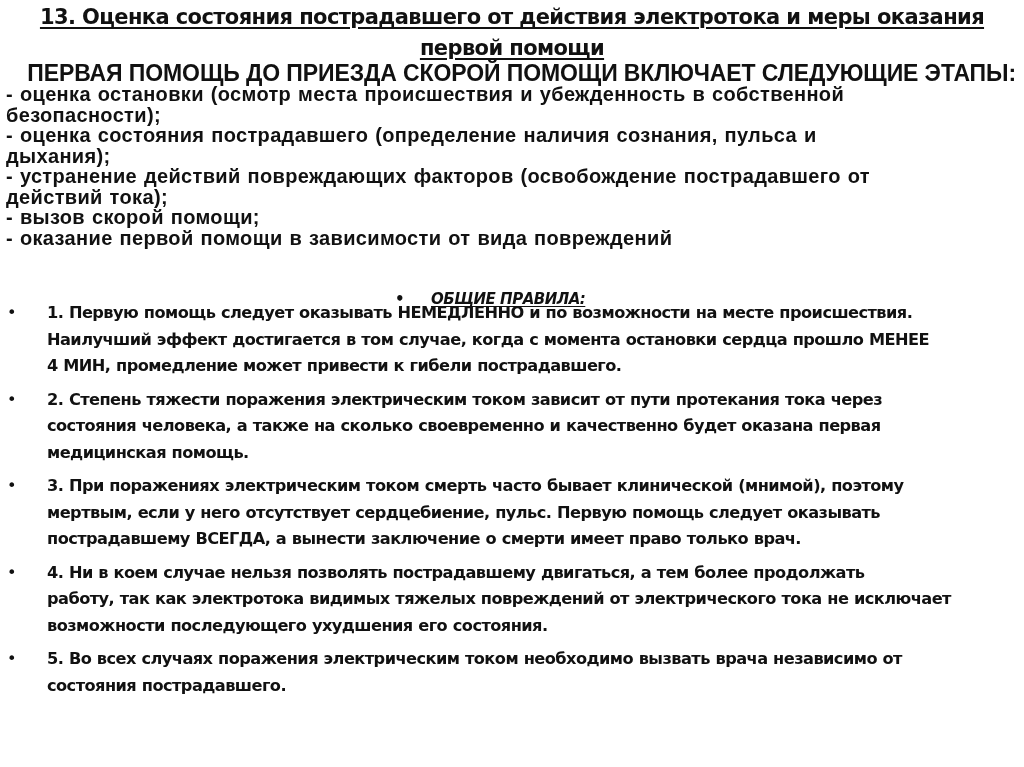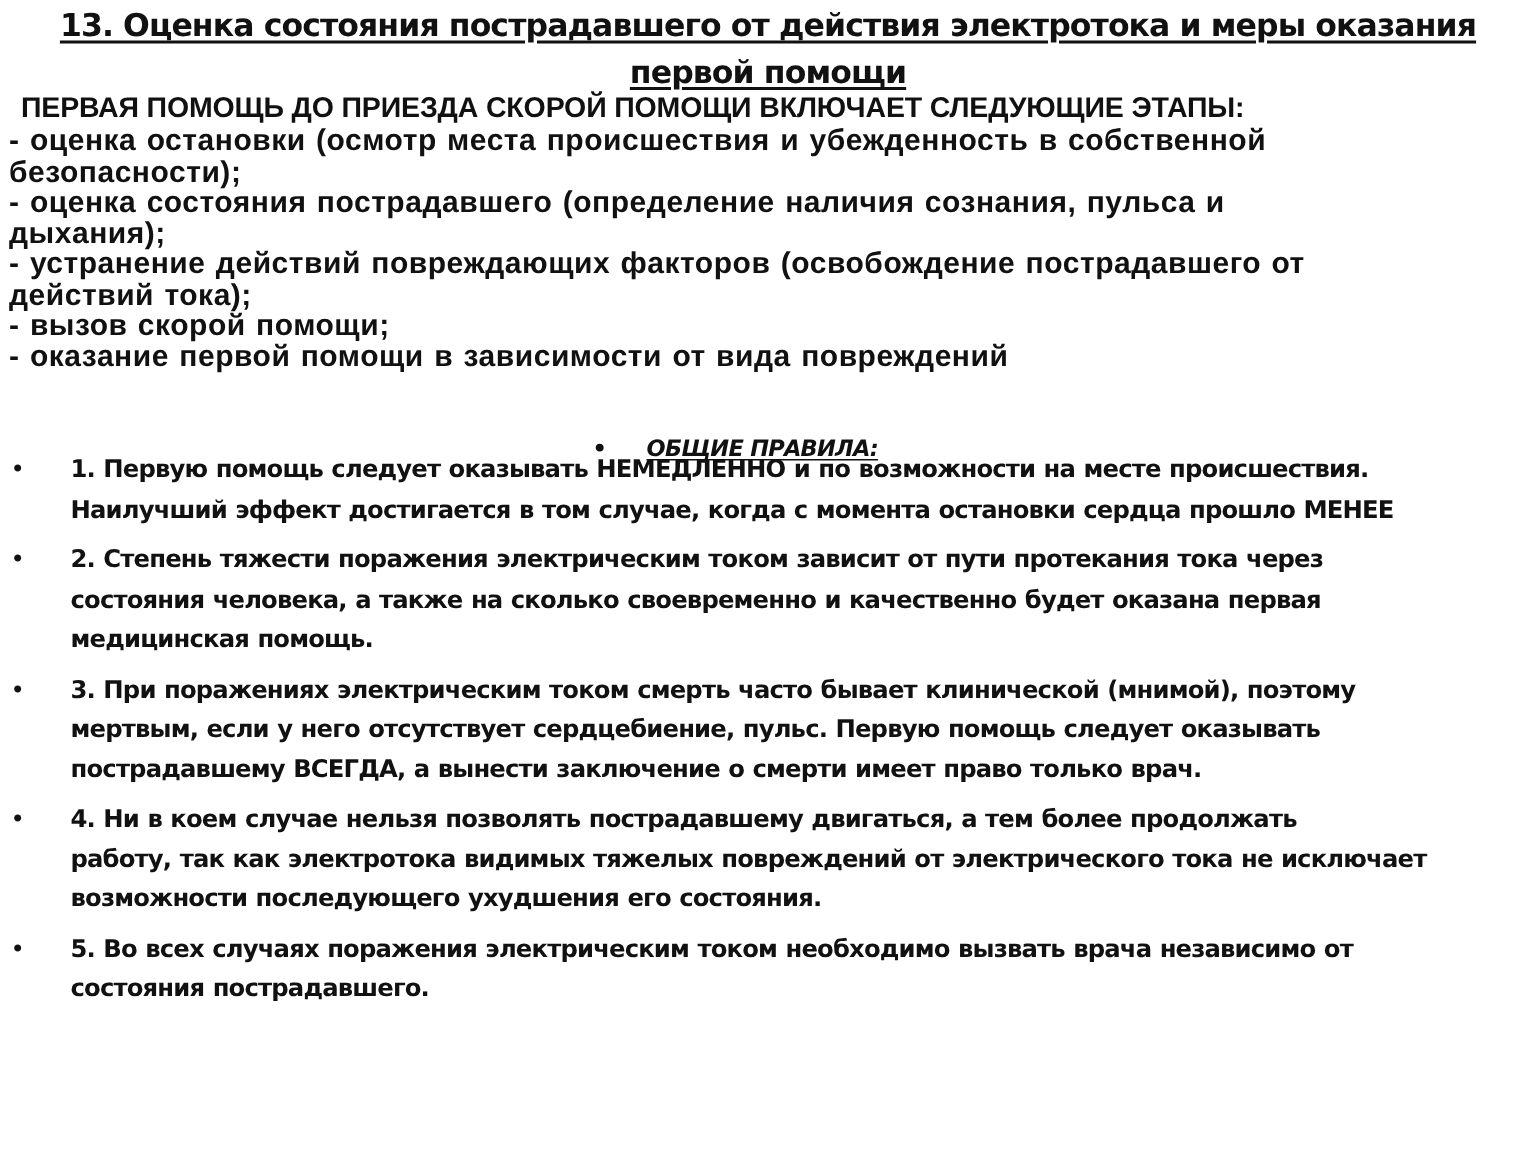--- a/index.html
+++ b/index.html
@@ -39,23 +39,23 @@
     .title .line { display: block; }
     .stages {
       position: absolute;
       left: 6px;
       top: 62px;
       width: 1010px;
       font-family: "Liberation Sans", sans-serif;
       font-weight: bold;
     }
     .stages-heading {
-      font-size: 19px;
+      font-size: 23px;
       line-height: 22px;
-      text-align: left;
+      text-align: right;
       letter-spacing: -0.1px;
       padding-left: 8px;
       white-space: nowrap;
     }
     .stage-item {
       font-size: 20px;
       line-height: 20.5px;
       letter-spacing: 0.35px;
       word-spacing: 1px;
     }
@@ -140,20 +140,21 @@
 
   <div class="rules-heading">
     <span class="bullet">•</span><span class="label">ОБЩИЕ ПРАВИЛА:</span>
   </div>
 
   <div class="rules">
     <div class="rule">
       <span class="bullet">•</span>
       <span class="line">1. Первую помощь следует оказывать НЕМЕДЛЕННО и по возможности на месте происшествия.</span>
       <span class="line">Наилучший эффект достигается в том случае, когда с момента остановки сердца прошло МЕНЕЕ</span>
+      <span class="line">4 МИН, промедление может привести к гибели пострадавшего.</span>
     </div>
     <div class="rule">
       <span class="bullet">•</span>
       <span class="line">2. Степень тяжести поражения электрическим током зависит от пути протекания тока через</span>
       <span class="line">состояния человека, а также на сколько своевременно и качественно будет оказана первая</span>
       <span class="line">медицинская помощь.</span>
     </div>
     <div class="rule">
       <span class="bullet">•</span>
       <span class="line">3. При поражениях электрическим током смерть часто бывает клинической (мнимой), поэтому</span>

